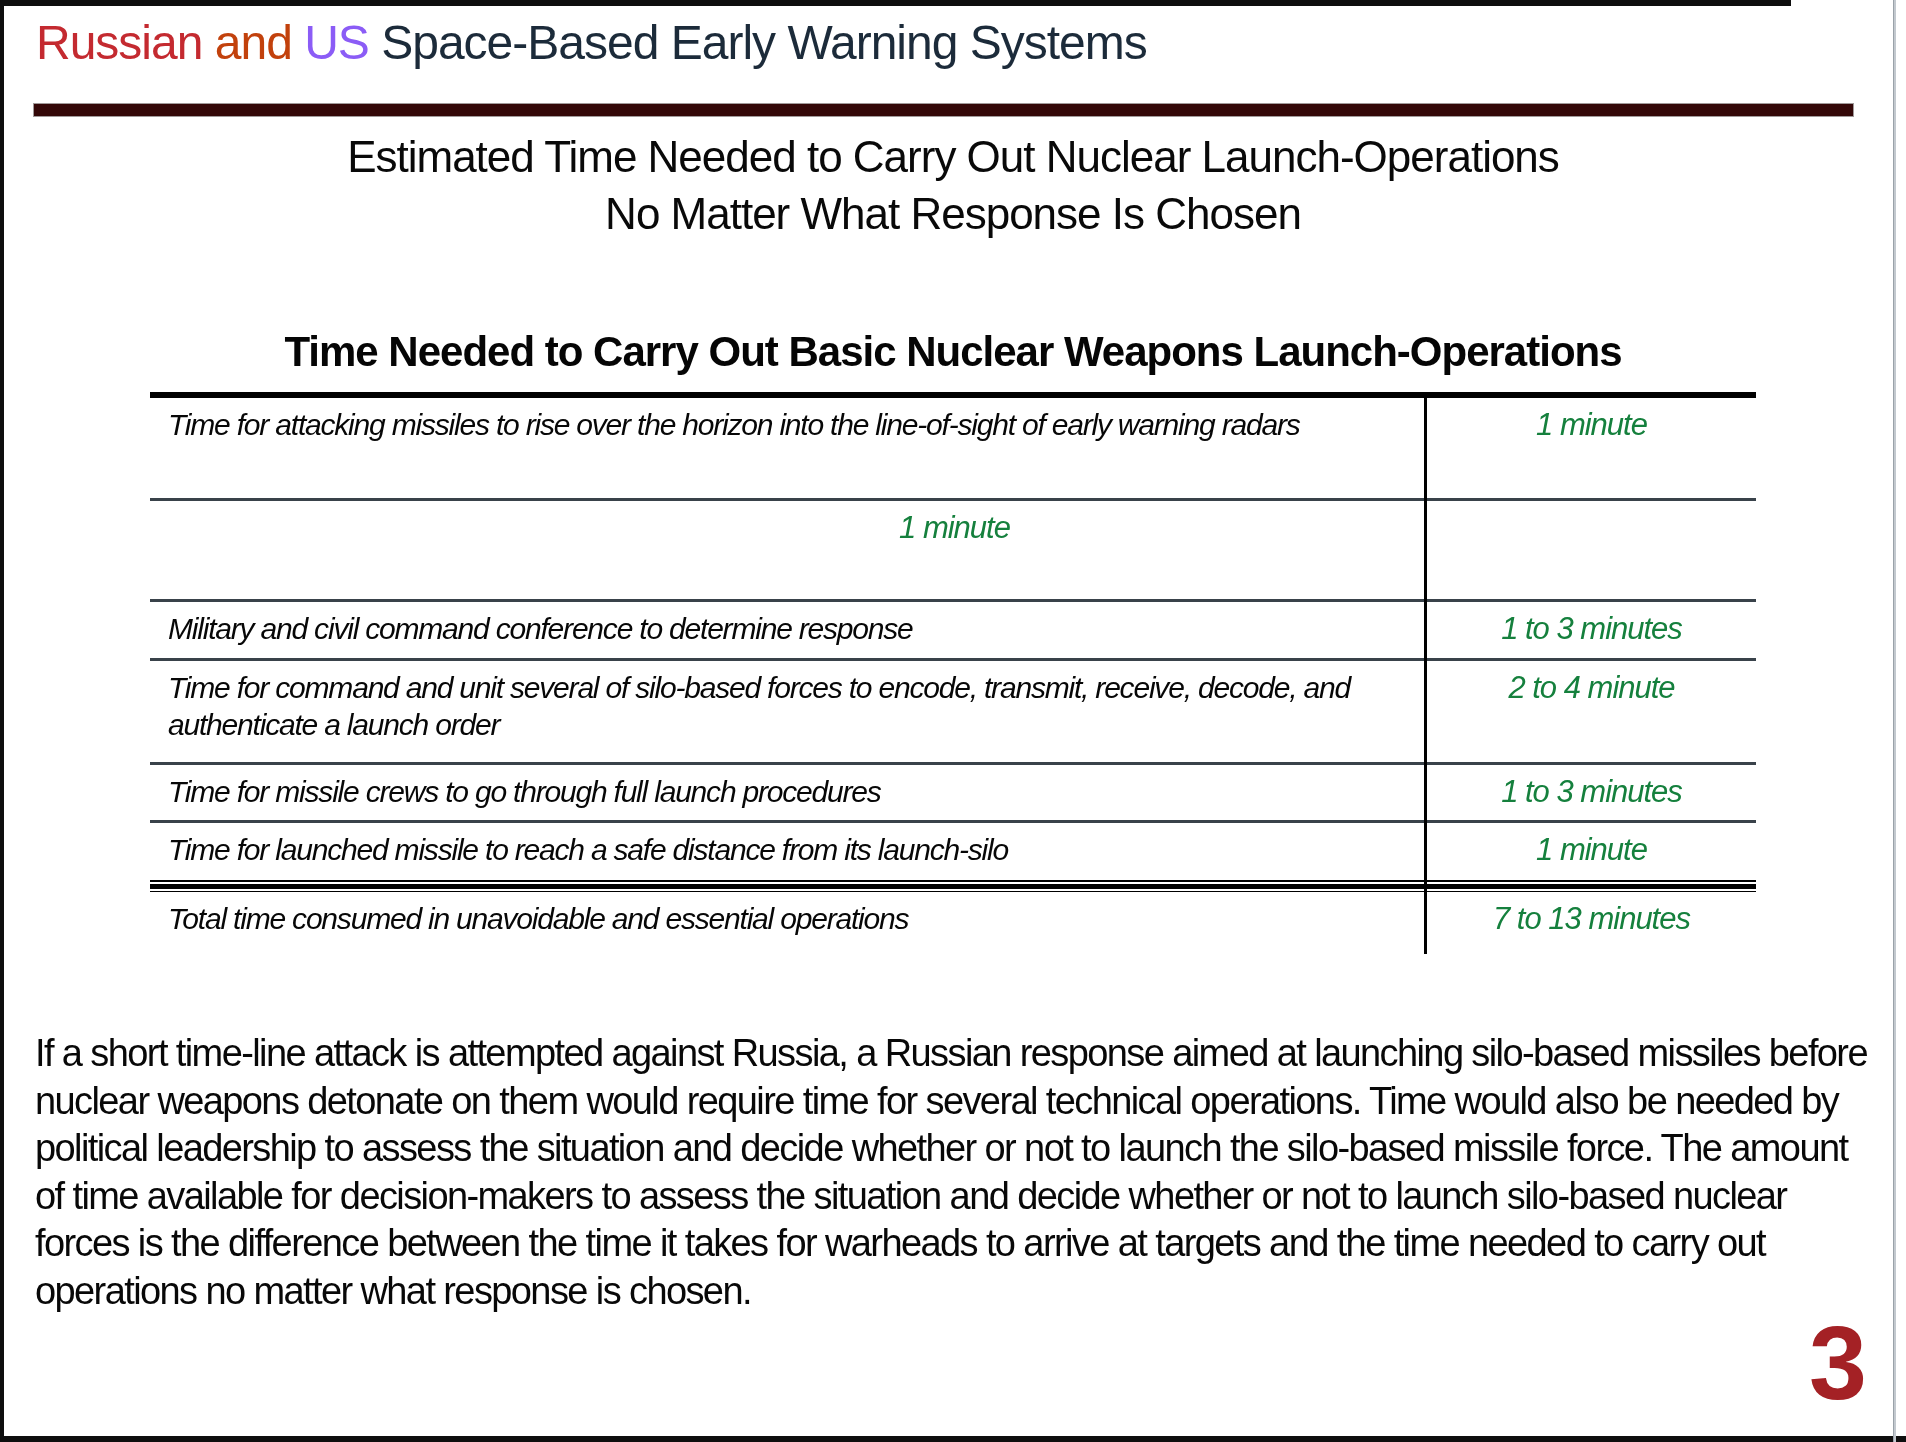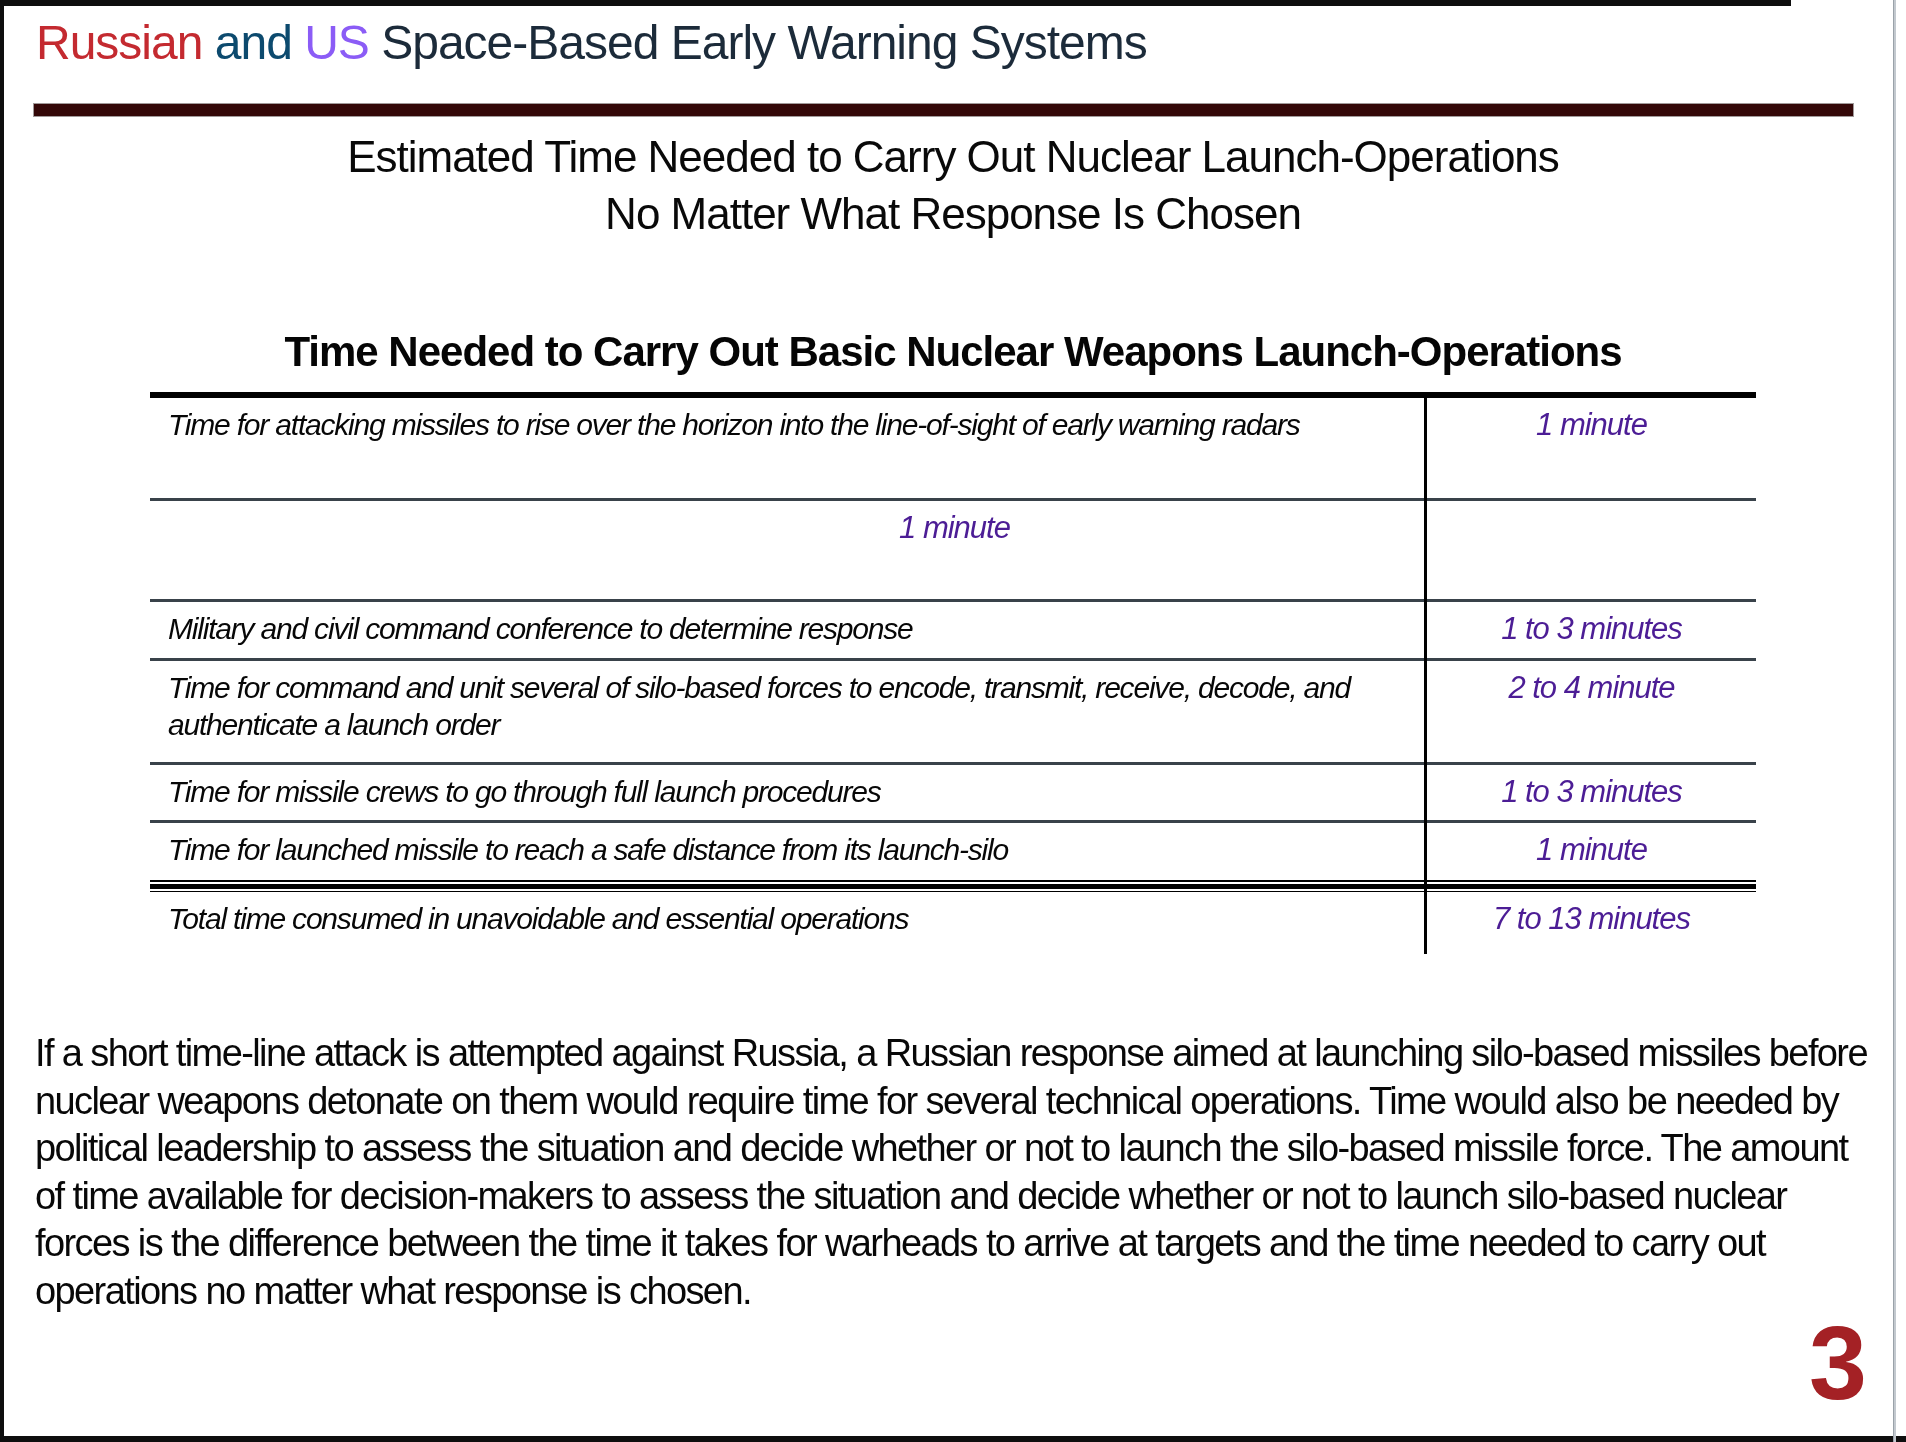--- a/index.html
+++ b/index.html
@@ -79,21 +79,21 @@
     width: 1274px;
     padding: 8px 26px 10px 18px;
     font-size: 30px; line-height: 37px; letter-spacing: -1.2px;
     color: #070707;
   }
   .time-cell {
     flex: 1;
     padding: 8px 6px 0 9px;
     text-align: center;
     font-size: 31px; line-height: 37px; letter-spacing: -1px;
-    color: #4c1d95;
+    color: #15803d;
   }
 
   
   .body-text {
     position: absolute; left: 35px; top: 1030px; width: 1848px;
     font-size: 38px; line-height: 47.5px; letter-spacing: -1.6px;
     color: #080808;
     text-align: left;
   }
 
@@ -108,21 +108,21 @@
 <body>
 
 <div class="slide">
 
   <div class="frame-top"></div>
   <div class="frame-left"></div>
   <div class="frame-bottom"></div>
   <div class="frame-right"></div>
 
   <div class="header">
-    <span style="color: rgb(196, 42, 48);">Russian</span><span style="color: #0c4a6e;"> and </span><span style="color: #8b5cf6;">US</span><span style="color: rgb(28, 43, 58);"> Space-Based Early Warning Systems</span>
+    <span style="color: rgb(196, 42, 48);">Russian</span><span style="color: #c2410c;"> and </span><span style="color: #8b5cf6;">US</span><span style="color: rgb(28, 43, 58);"> Space-Based Early Warning Systems</span>
   </div>
 
   <div class="header-rule" style="background: rgb(51, 8, 8);"></div>
 
   <div class="main-title">
     <div>Estimated Time Needed to Carry Out Nuclear Launch-Operations</div>
     <div>No Matter What Response Is Chosen</div>
   </div>
 
   <div class="table-title">Time Needed to Carry Out Basic Nuclear Weapons Launch-Operations</div>

